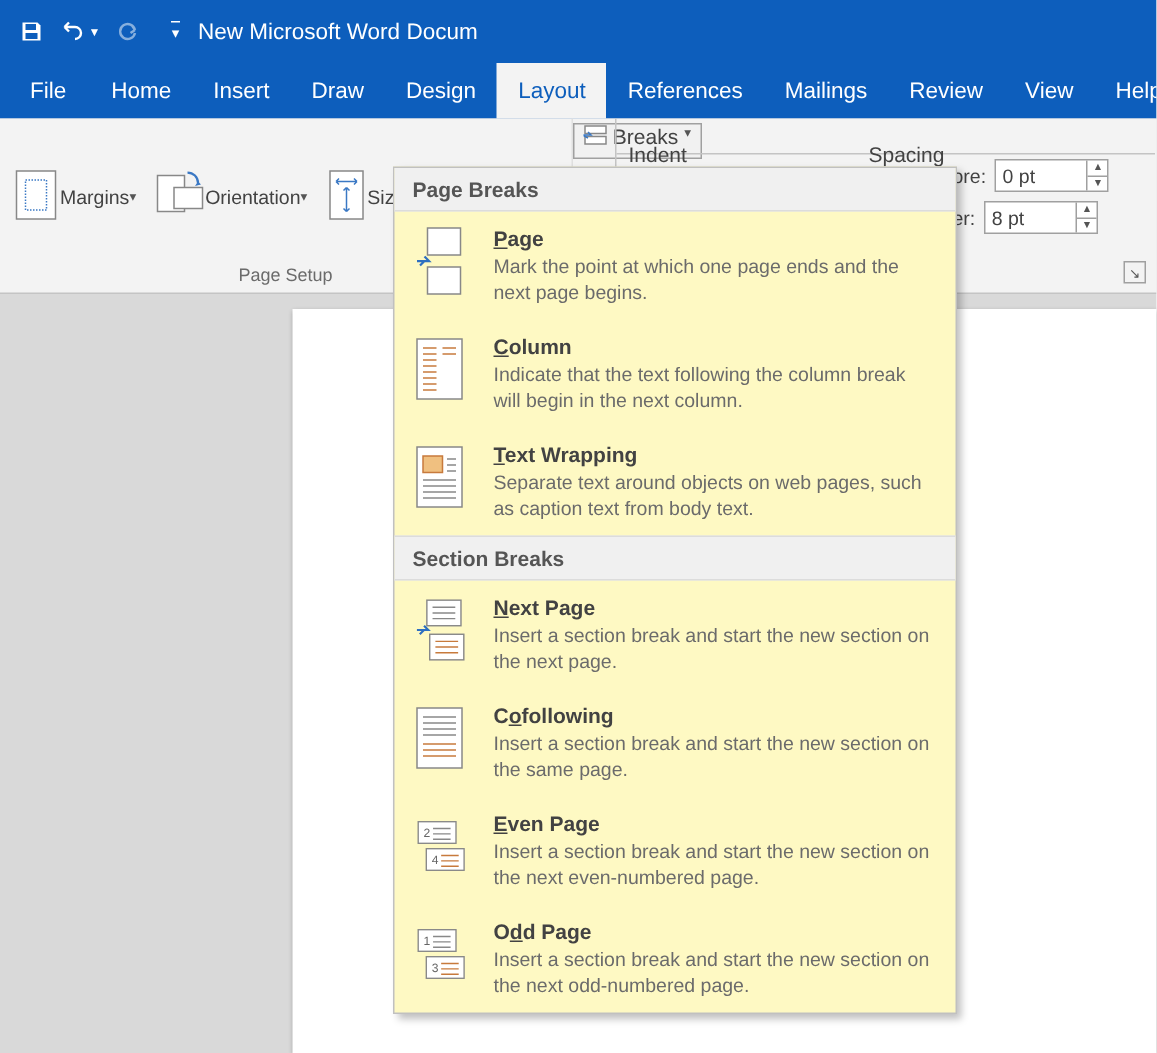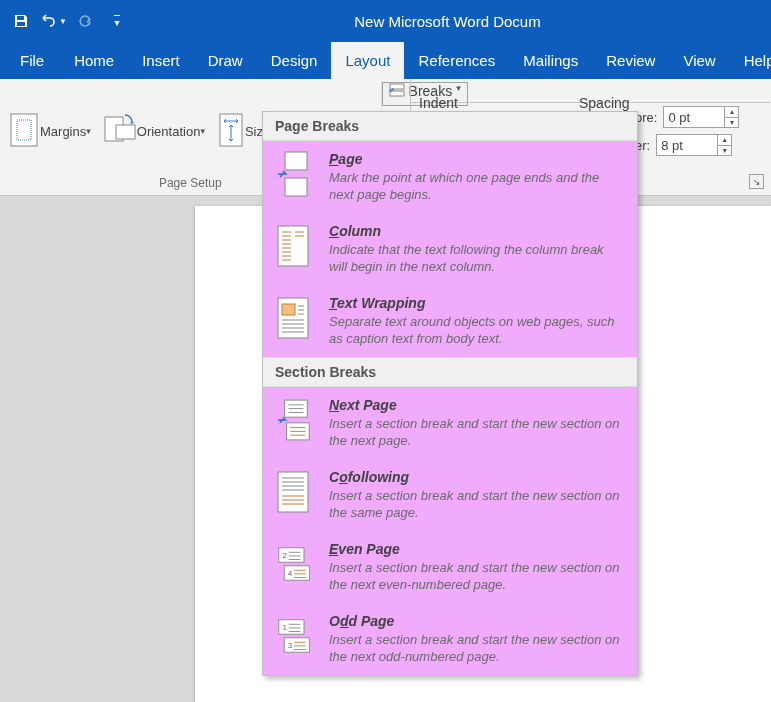--- a/index.html
+++ b/index.html
@@ -1,21 +1,21 @@
 <!DOCTYPE html>
 <html><head>
 <meta charset="utf-8">
 <style>
 * { margin: 0; padding: 0; box-sizing: border-box; font-family: "Segoe UI", Tahoma, sans-serif; }
 body { width: 771px; height: 702px; background: #d9d9d9; overflow: hidden; font-size: 13px; }
 
 .titlebar { height: 42px; background: #0d5ebc; display: flex; align-items: center; padding: 0 6px; color: #fff; }
 .qa { display: flex; gap: 2px; align-items: center; }
 .qa-btn { width: 30px; height: 30px; display: flex; align-items: center; justify-content: center; cursor: pointer; }
-.doc-title { flex: 1; text-align: center; padding-right: 2px; font-size: 15px; }
+.doc-title { flex: 1; text-align: left; padding-right: 2px; font-size: 15px; }
 
 .tabs { height: 37px; background: #0d5ebc; display: flex; align-items: stretch; padding-left: 10px; }
 .tab { padding: 0 14px; display: flex; align-items: center; color: #fff; font-size: 15px; cursor: pointer; }
 .tab-file { padding: 0 16px 0 10px; }
 .tab-active { background: #f3f3f3; color: #0d5ebc; }
 
 .ribbon { height: 117px; background: #f3f3f3; border-bottom: 1px solid #c4c4c4; display: flex; position: relative; }
 .group { display: flex; flex-direction: column; align-items: center; padding: 4px 4px 0 4px; border-right: 1px solid #e0e0e0; }
 .group-items { display: flex; gap: 4px; flex: 1; }
 .big-btn { display: flex; flex-direction: row; align-items: center; justify-content: flex-start; padding: 4px 4px 0 4px; cursor: pointer; color: #424242; font-size: 13px; }
@@ -31,26 +31,26 @@
 .indent-spacing { border-left: 1px solid #c4c4c4; height: 84px; width: 360px; }
 .is-header { display: flex; height: 24px; border-bottom: 1px solid #c4c4c4; font-size: 14px; color: #424242; }
 .is-header div { padding: 16px 8px; }
 .is-row { display: flex; align-items: center; height: 28px; padding-left: 224px; font-size: 13px; color: #424242; gap: 6px; }
 .num-input { width: 76px; height: 22px; border: 1px solid #a0a0a0; background: #fff; display: flex; align-items: center; padding: 0 4px; position: relative; }
 .spinners { position: absolute; right: 0; top: 0; bottom: 0; width: 14px; display: flex; flex-direction: column; border-left: 1px solid #a0a0a0; }
 .spinners div { flex: 1; display: flex; align-items: center; justify-content: center; font-size: 7px; color: #555; cursor: pointer; }
 .spinners div:first-child { border-bottom: 1px solid #a0a0a0; }
 .dlg-launcher { position: absolute; right: 6px; bottom: 6px; width: 15px; height: 15px; border: 1px solid #a0a0a0; display:flex; align-items:center; justify-content:center; font-size:9px; color:#555; cursor:pointer;}
 
-.dropdown { position: absolute; left: 262px; top: 111px; width: 376px; background: #f0abfc; border: 1px solid #c0c0c0; box-shadow: 3px 3px 5px rgba(0,0,0,0.25); z-index: 10; }
+.dropdown { position: absolute; left: 262px; top: 111px; width: 376px; background: #fef9c3; border: 1px solid #c0c0c0; box-shadow: 3px 3px 5px rgba(0,0,0,0.25); z-index: 10; }
 .dd-section-header { background: #f0f0f0; border-top: 1px solid #dcdcdc; border-bottom: 1px solid #dcdcdc; padding: 6px 12px; font-size: 14px; font-weight: 600; color: #555; }
 .dd-section-header:first-child { border-top: none; }
 .dd-item { display: flex; padding: 10px 12px 10px 14px; gap: 16px; cursor: pointer; }
 .dd-icon { width: 36px; height: 46px; flex-shrink: 0; display: flex; align-items: center; }
-.dd-text { flex: 1; font-style: italic; }
+.dd-text { flex: 1; }
 .dd-title { font-size: 14px; font-weight: 600; color: #424242; }
 .dd-title .ul { text-decoration: underline; }
 .dd-desc { font-size: 13px; color: #6b6b6b; line-height: 17px; padding-top: 2px; }
 
 .page { position: absolute; left: 195px; top: 206px; width: 576px; height: 496px; background: #fff; box-shadow: 0 1px 3px rgba(0,0,0,0.3); }
 </style>
 </head>
 <body>
 
 <div class="titlebar">

